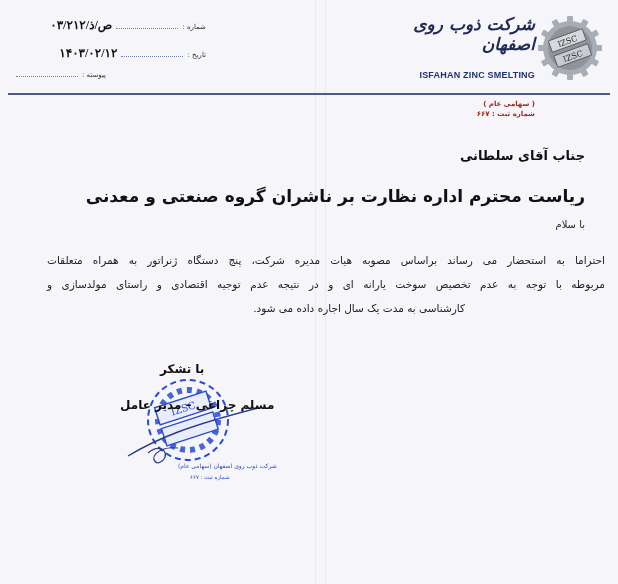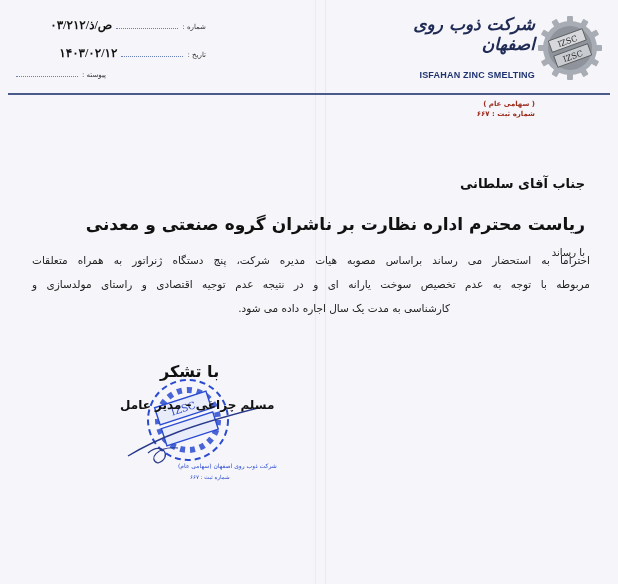--- a/index.html
+++ b/index.html
@@ -27,30 +27,30 @@
     .company-fa { font-family: "DejaVu Serif", serif; font-size: 17px; font-weight: bold; color: #1f2a55; font-style: italic; direction: rtl; }
     .company-en { font-family: "Liberation Sans", sans-serif; font-size: 9px; font-weight: bold; color: #1f3370; letter-spacing: 0.2px; margin-top: 16px; }
     .company-type { font-size: 7px; color: #9a2a1a; font-weight: bold; margin-top: 20px; direction: rtl; }
     .company-reg { font-size: 7px; color: #9a2a1a; font-weight: bold; margin-top: 2px; direction: rtl; }
 
     .logo { position: absolute; left: 536px; top: 14px; width: 68px; height: 68px; }
 
     .divider { position: absolute; left: 8px; top: 93px; width: 602px; height: 2px; background: #4a5a8a; }
 
     
-    .body-text { position: absolute; right: 33px; direction: rtl; text-align: right; margin-top: 28px; }
+    .body-text { position: absolute; right: 33px; direction: rtl; text-align: right; }
     .salutation { top: 148px; font-size: 13px; font-weight: bold; color: #111; }
     .recipient { top: 186px; font-size: 17px; font-weight: bold; color: #111; }
     .greeting { top: 219px; font-size: 10px; color: #222; }
-    .paragraph { position: absolute; right: 28px; top: 248px; width: 558px; direction: rtl; font-size: 10.5px; color: #222; line-height: 24px; text-align: justify; }
+    .paragraph { position: absolute; right: 13px; top: 248px; width: 558px; direction: rtl; font-size: 10.5px; color: #222; line-height: 24px; text-align: justify; }
     .paragraph .line { display: block; text-align: justify; text-align-last: justify; white-space: nowrap; }
     .paragraph .line.last { text-align-last: right; padding-right: 140px; }
 
     
-    .closing { position: absolute; left: 160px; top: 362px; font-size: 16px; font-weight: bold; direction: rtl; color: #111; }
+    .closing { position: absolute; left: 160px; top: 362px; font-size: 12px; font-weight: bold; direction: rtl; color: #111; }
     .signer { position: absolute; left: 120px; top: 398px; font-size: 12px; font-weight: bold; direction: rtl; color: #111; white-space: nowrap; z-index: 3; }
 
     .stamp { position: absolute; left: 118px; top: 368px; width: 150px; height: 100px; z-index: 2; }
     .stamp-text1 { position: absolute; left: 178px; top: 462px; font-size: 6px; color: #2a4ad0; direction: rtl; white-space: nowrap; }
     .stamp-text2 { position: absolute; left: 190px; top: 474px; font-size: 5.5px; color: #2a4ad0; direction: rtl; white-space: nowrap; }
 
     .scan-line { position: absolute; top: 0; width: 1px; height: 584px; }
   </style>
 </head>
 <body>
@@ -110,21 +110,21 @@
         <text x="34" y="29.5" font-size="8" text-anchor="middle" font-family="DejaVu Serif, serif" fill="#333">IZSC</text>
         <text x="34" y="45.5" font-size="8" text-anchor="middle" font-family="DejaVu Serif, serif" fill="#333">IZSC</text>
       </g>
     </svg>
   </div>
 
   <div class="divider"></div>
 
   <div class="body-text salutation">جناب آقای سلطانی</div>
   <div class="body-text recipient">ریاست محترم اداره نظارت بر ناشران گروه صنعتی و معدنی</div>
-  <div class="body-text greeting">با رساند</div>
+  <div class="body-text greeting">با سلام</div>
 
   <div class="paragraph">
     <span class="line">احتراما به استحضار می رساند براساس مصوبه هیات مدیره شرکت، پنج دستگاه ژنراتور به همراه متعلقات</span>
     <span class="line">مربوطه با توجه به عدم تخصیص سوخت یارانه ای و در نتیجه عدم توجیه اقتصادی و راستای مولدسازی و</span>
     <span class="line last">کارشناسی به مدت یک سال اجاره داده می شود.</span>
   </div>
 
   <div class="closing">با تشکر</div>
 
   <div class="stamp">

